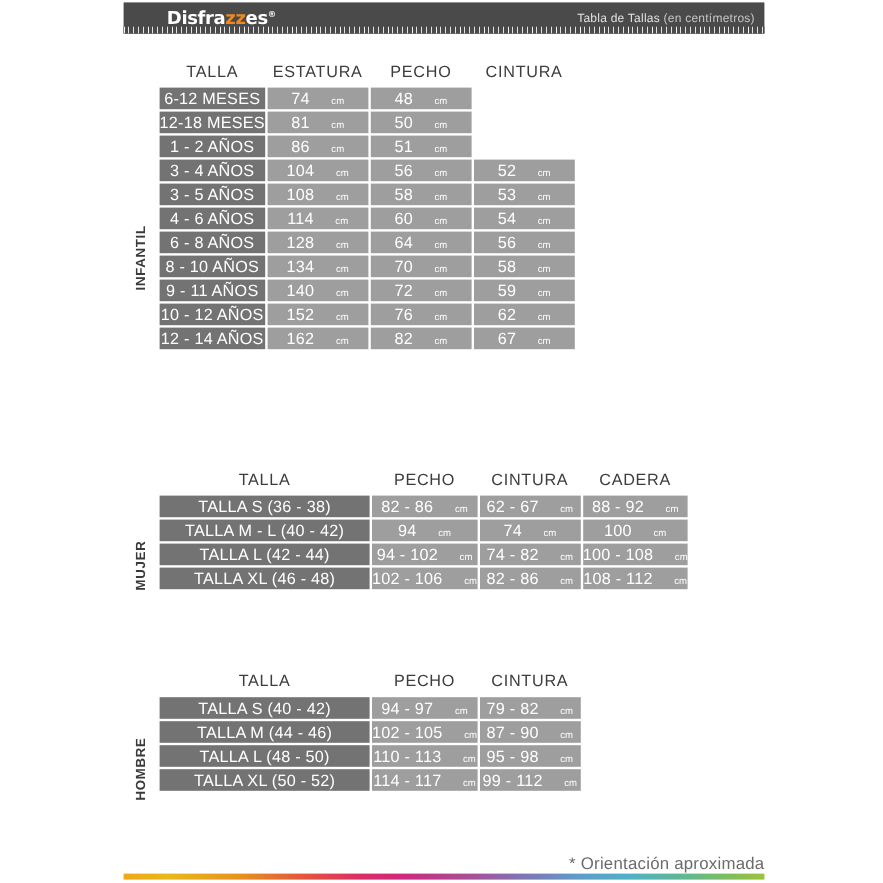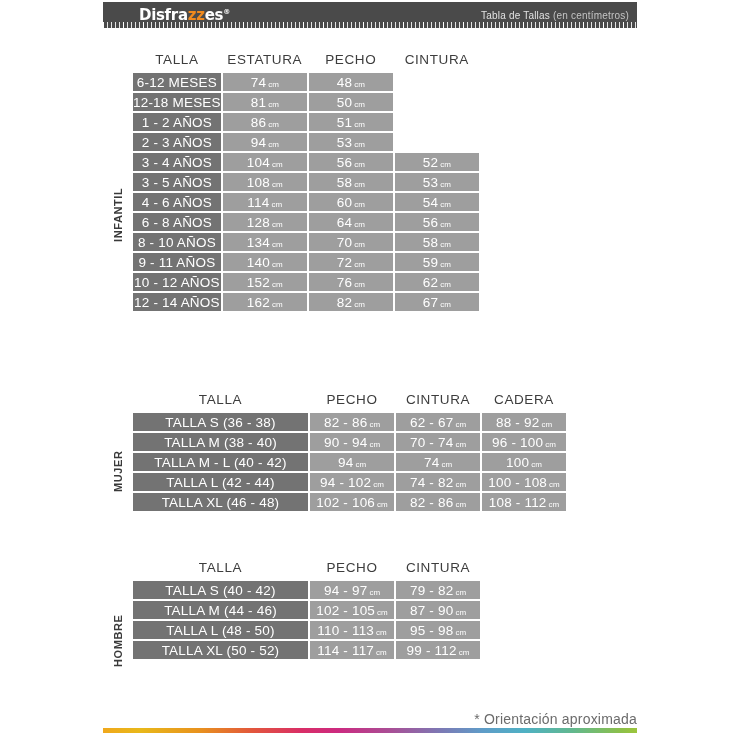--- a/index.html
+++ b/index.html
@@ -132,21 +132,21 @@
   }
   td.val {
     background: #9e9e9e;
   }
   td.empty {
     background: transparent;
   }
   .unit {
     font-size: 8px;
     letter-spacing: 0;
-    padding-left: 2px;
+    padding-left: 18px;
     color: #ffffff;
   }
 
   
   .footnote {
     position: absolute;
     right: 99px;
     top: 711px;
     font-size: 14px;
     color: #6b6b6b;
@@ -223,26 +223,20 @@
         <td class="val"><span>50</span><span class="unit">cm</span></td>
         <td class="empty"></td>
       </tr>
       <tr>
         <td class="name">1 - 2 AÑOS</td>
         <td class="val"><span>86</span><span class="unit">cm</span></td>
         <td class="val"><span>51</span><span class="unit">cm</span></td>
         <td class="empty"></td>
       </tr>
       <tr>
-        <td class="name">2 - 3 AÑOS</td>
-        <td class="val"><span>94</span><span class="unit">cm</span></td>
-        <td class="val"><span>53</span><span class="unit">cm</span></td>
-        <td class="empty"></td>
-      </tr>
-      <tr>
         <td class="name">3 - 4 AÑOS</td>
         <td class="val"><span>104</span><span class="unit">cm</span></td>
         <td class="val"><span>56</span><span class="unit">cm</span></td>
         <td class="val"><span>52</span><span class="unit">cm</span></td>
       </tr>
       <tr>
         <td class="name">3 - 5 AÑOS</td>
         <td class="val"><span>108</span><span class="unit">cm</span></td>
         <td class="val"><span>58</span><span class="unit">cm</span></td>
         <td class="val"><span>53</span><span class="unit">cm</span></td>
@@ -305,26 +299,20 @@
       </tr>
     </thead>
     <tbody>
       <tr>
         <td class="name">TALLA S (36 - 38)</td>
         <td class="val"><span>82 - 86</span><span class="unit">cm</span></td>
         <td class="val"><span>62 - 67</span><span class="unit">cm</span></td>
         <td class="val"><span>88 - 92</span><span class="unit">cm</span></td>
       </tr>
       <tr>
-        <td class="name">TALLA M (38 - 40)</td>
-        <td class="val"><span>90 - 94</span><span class="unit">cm</span></td>
-        <td class="val"><span>70 - 74</span><span class="unit">cm</span></td>
-        <td class="val"><span>96 - 100</span><span class="unit">cm</span></td>
-      </tr>
-      <tr>
         <td class="name">TALLA M - L (40 - 42)</td>
         <td class="val"><span>94</span><span class="unit">cm</span></td>
         <td class="val"><span>74</span><span class="unit">cm</span></td>
         <td class="val"><span>100</span><span class="unit">cm</span></td>
       </tr>
       <tr>
         <td class="name">TALLA L (42 - 44)</td>
         <td class="val"><span>94 - 102</span><span class="unit">cm</span></td>
         <td class="val"><span>74 - 82</span><span class="unit">cm</span></td>
         <td class="val"><span>100 - 108</span><span class="unit">cm</span></td>

